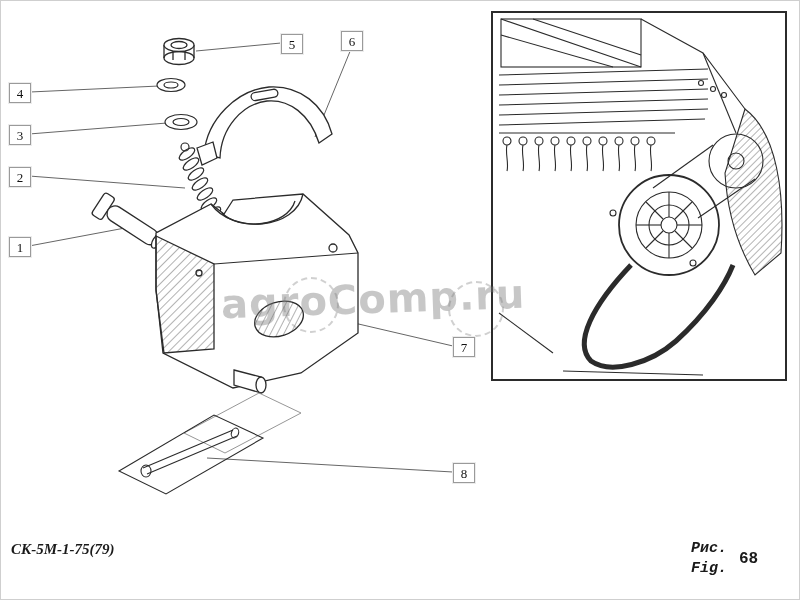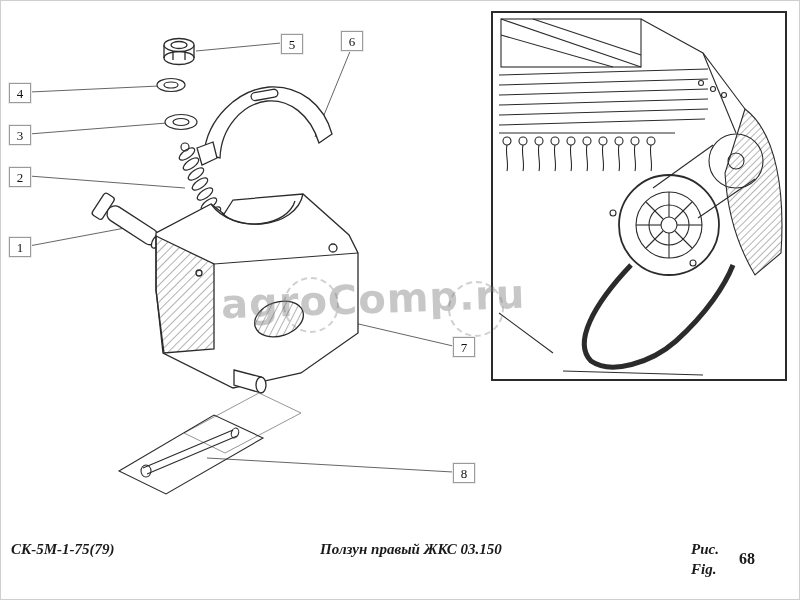--- a/index.html
+++ b/index.html
@@ -29,21 +29,21 @@
     color:rgba(122,122,122,0.42);letter-spacing:1px;transform:rotate(-2deg);
     pointer-events:none;white-space:nowrap;
   }
   .wm-circle{
     position:absolute;width:52px;height:52px;border:2px dashed rgba(122,122,122,0.35);
     border-radius:50%;z-index:5;pointer-events:none;
   }
   
   #footer-left{position:absolute;left:10px;top:538px;font-style:italic;font-weight:bold;font-size:15px;line-height:20px;}
   #footer-center{position:absolute;left:240px;top:538px;width:340px;text-align:center;font-style:italic;font-weight:bold;font-size:15px;line-height:20px;}
-  #footer-right{position:absolute;left:690px;top:538px;display:flex;align-items:center;gap:20px;}
+  #footer-right{position:absolute;left:690px;top:538px;display:flex;align-items:center;gap:12px;font-family:Liberation Mono, monospace;}
   #footer-right .fig-labels{display:flex;flex-direction:column;font-style:italic;font-weight:bold;font-size:15px;line-height:20px;}
   #footer-right .fig-number{font-weight:bold;font-size:16px;}
 </style>
 </head>
 <body>
 
 <div id="page">
 
   <svg class="abs" style="left:0;top:0;z-index:1" width="480" height="520" viewBox="0 0 480 520">
     <defs>
@@ -241,21 +241,20 @@
 
   <div id="watermark">agroComp.ru</div>
   <div class="wm-circle" style="left:282px;top:276px"></div>
   <div class="wm-circle" style="left:447px;top:280px"></div>
 
   <div id="footer-left">
     <div>СК-5М-1-75(79)</div>
   </div>
 
   <div id="footer-center">
-    <div>Ползун правый ЖКС 03.150</div>
   </div>
 
   <div id="footer-right">
     <div class="fig-labels">
       <span>Рис.</span>
       <span>Fig.</span>
     </div>
     <span class="fig-number">68</span>
   </div>
 

